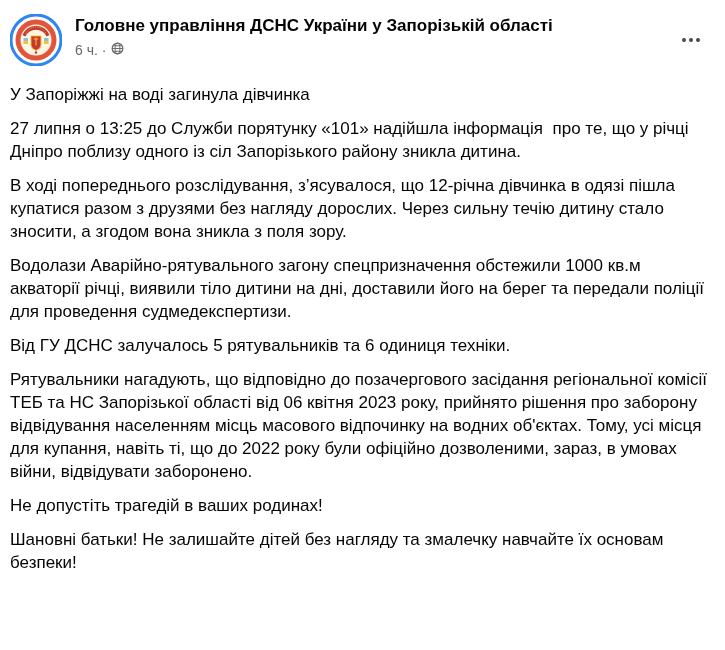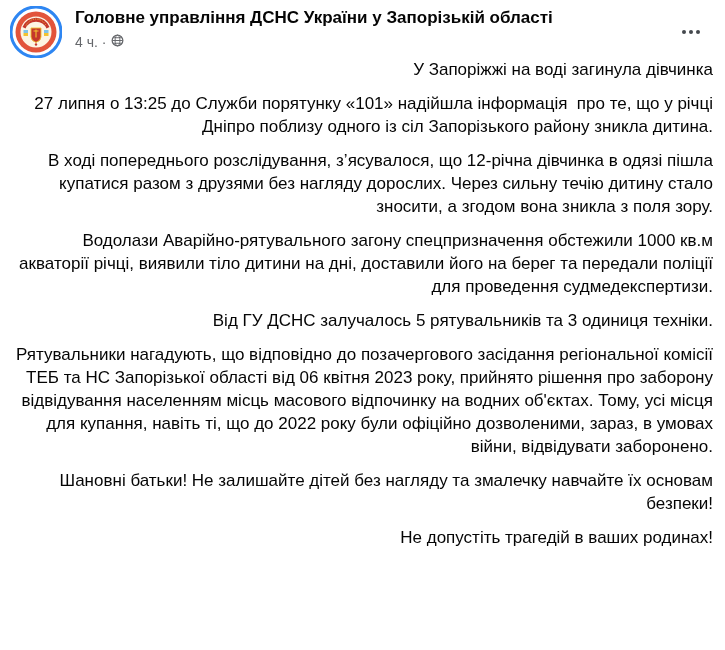--- a/index.html
+++ b/index.html
@@ -11,21 +11,21 @@
     width: 725px;
     height: 650px;
     overflow: hidden;
     font-family: "Liberation Sans", "DejaVu Sans", sans-serif;
     color: #050505;
   }
   .post {
     width: 725px;
     box-sizing: border-box;
     background: #ffffff;
-    padding: 4px 12px 0 10px;
+    padding: 12px 12px 0 10px;
   }
   .post-header {
     display: flex;
     align-items: flex-start;
     position: relative;
     padding-top: 2px;
   }
   .avatar {
     width: 52px;
     height: 52px;
@@ -84,25 +84,24 @@
     border-radius: 6px;
   }
   .more-btn i {
     width: 4px;
     height: 4px;
     border-radius: 50%;
     background: #44484d;
     display: block;
   }
   .post-body {
-    margin-top: 0;
+    margin-top: 17px;
     font-size: 17px;
     line-height: 23px;
     color: #050505;
-    text-align: right;
   }
   .post-body p {
     margin: 0 0 11px 0;
     white-space: pre-wrap;
   }
   .post-body p:last-child { margin-bottom: 0; }
 </style>
 </head>
 <body>
 
@@ -129,21 +128,21 @@
 
         <path d="M 21 22 h 10 v 9 q 0 3.5 -5 5.5 q -5 -2 -5 -5.5 Z" fill="#c5372c" stroke="#f2c230" stroke-width="0.9"></path>
         <path d="M 23.5 25 h 5 M 26 23.5 v 8" stroke="#f2c230" stroke-width="1.1"></path>
         <circle cx="26" cy="38.5" r="1.2" fill="#c5372c"></circle>
       </svg>
     </a>
 
     <div class="header-text">
       <a class="page-name">Головне управління ДСНС України у Запорізькій області</a>
       <div class="meta">
-        <a>4 ч.</a>
+        <a>6 ч.</a>
         <span class="sep">·</span>
         <span class="globe">
           <svg width="13" height="13" viewBox="0 0 16 16">
             <circle cx="8" cy="8" r="6.6" fill="none" stroke="#65676b" stroke-width="1.5"></circle>
             <ellipse cx="8" cy="8" rx="3" ry="6.6" fill="none" stroke="#65676b" stroke-width="1.2"></ellipse>
             <path d="M 1.6 8 H 14.4 M 2.6 4.6 H 13.4 M 2.6 11.4 H 13.4" stroke="#65676b" stroke-width="1.2" fill="none"></path>
           </svg>
         </span>
       </div>
     </div>
@@ -154,19 +153,19 @@
       <i></i>
     </button>
 
   </div>
 
   <div class="post-body">
     <p>У Запоріжжі на воді загинула дівчинка</p>
     <p>27 липня о 13:25 до Служби порятунку «101» надійшла інформація  про те, що у річці Дніпро поблизу одного із сіл Запорізького району зникла дитина.</p>
     <p>В ході попереднього розслідування, з’ясувалося, що 12-річна дівчинка в одязі пішла купатися разом з друзями без нагляду дорослих. Через сильну течію дитину стало зносити, а згодом вона зникла з поля зору.</p>
     <p>Водолази Аварійно-рятувального загону спецпризначення обстежили 1000 кв.м акваторії річці, виявили тіло дитини на дні, доставили його на берег та передали поліції для проведення судмедекспертизи.</p>
-    <p>Від ГУ ДСНС залучалось 5 рятувальників та 3 одиниця техніки.</p>
+    <p>Від ГУ ДСНС залучалось 5 рятувальників та 6 одиниця техніки.</p>
     <p>Рятувальники нагадують, що відповідно до позачергового засідання регіональної комісії  ТЕБ та НС Запорізької області від 06 квітня 2023 року, прийнято рішення про заборону відвідування населенням місць масового відпочинку на водних об'єктах. Тому, усі місця для купання, навіть ті, що до 2022 року були офіційно дозволеними, зараз, в умовах війни, відвідувати заборонено.</p>
+    <p>Не допустіть трагедій в ваших родинах!</p>
     <p>Шановні батьки! Не залишайте дітей без нагляду та змалечку навчайте їх основам безпеки!</p>
-    <p>Не допустіть трагедій в ваших родинах!</p>
   </div>
 
 </div>
 
 </body></html>

